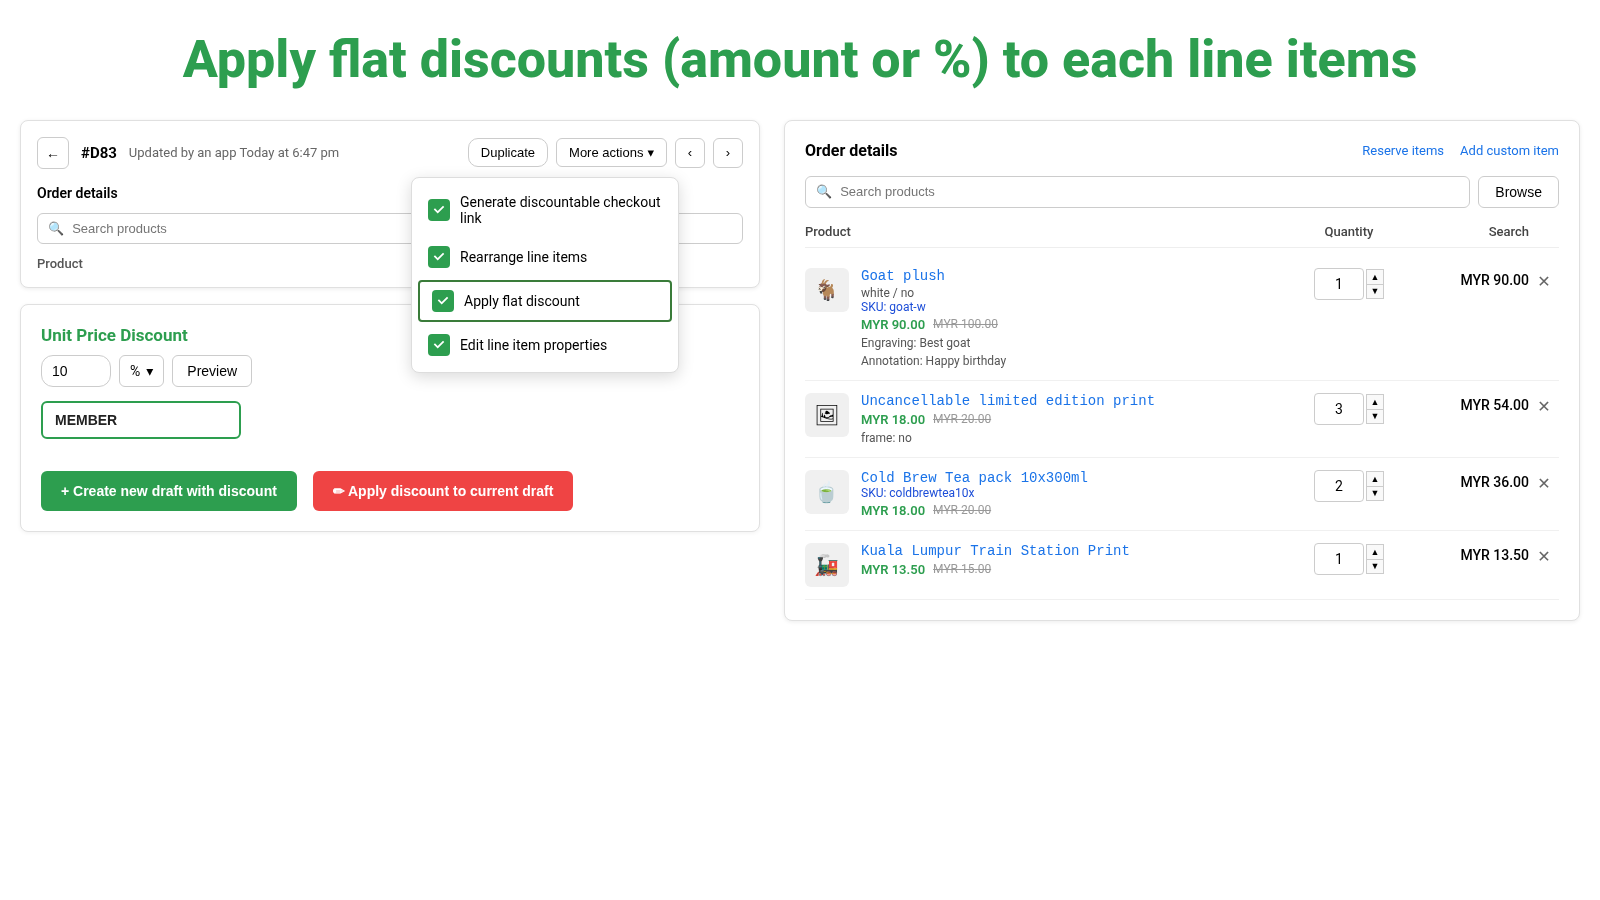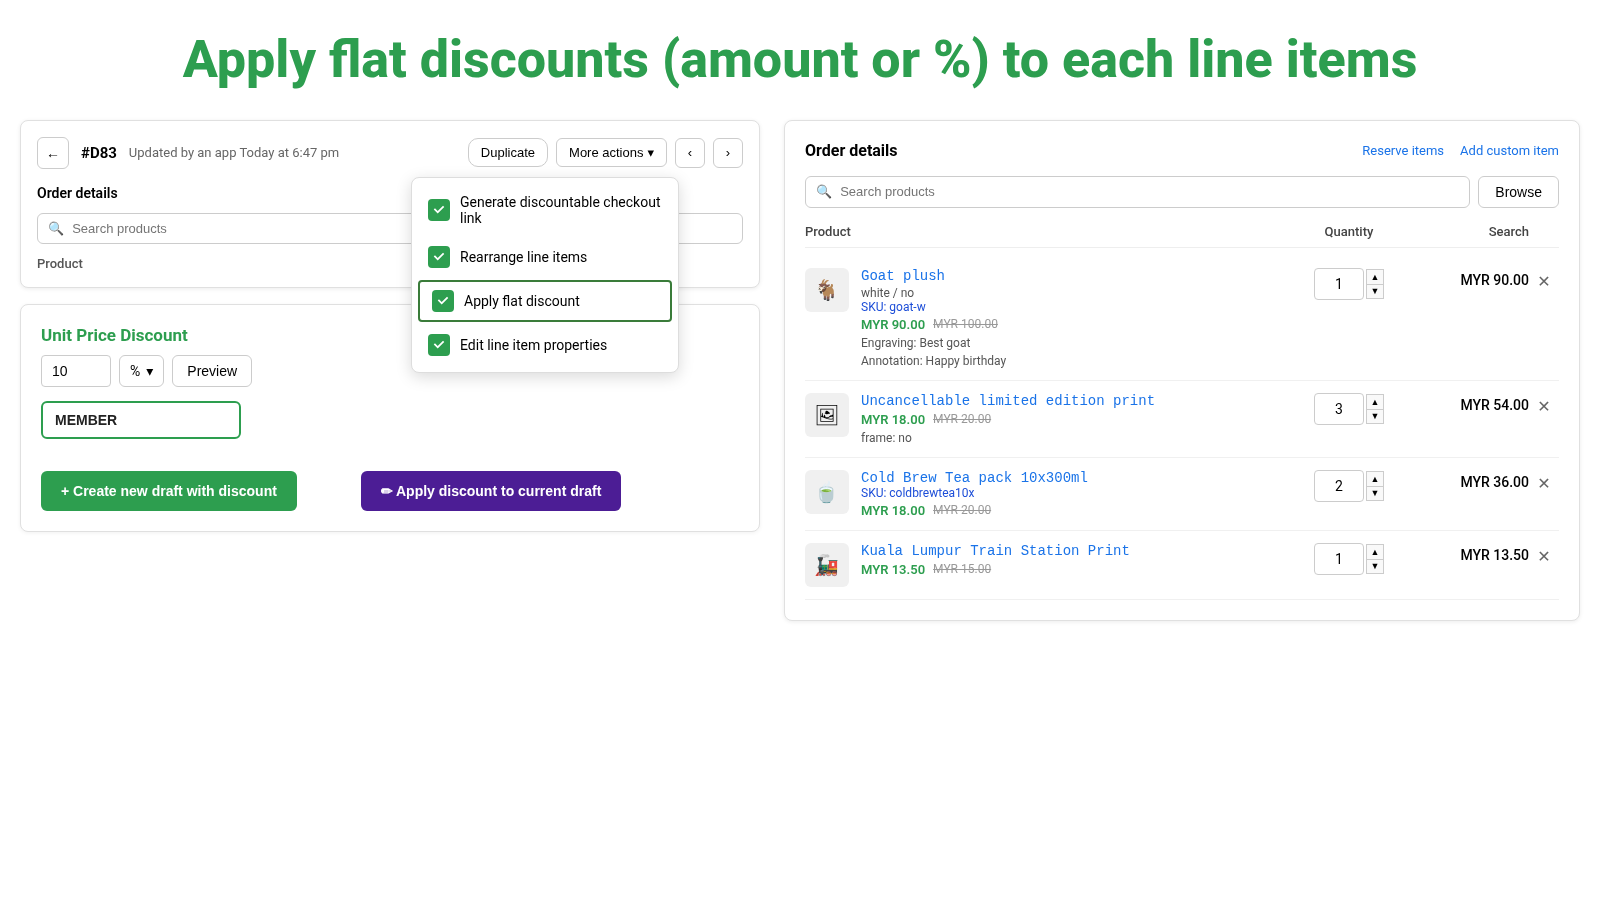--- a/index.html
+++ b/index.html
@@ -285,32 +285,31 @@
       padding: 12px 20px;
       font-size: 14px;
       font-weight: 600;
       cursor: pointer;
       display: flex;
       align-items: center;
       gap: 6px;
     }
 
     .btn-apply-discount {
-      background: #4c1d95;
+      background: #ef4444;
       color: #fff;
       border: none;
       border-radius: 6px;
       padding: 12px 20px;
       font-size: 14px;
       font-weight: 600;
       cursor: pointer;
       display: flex;
       align-items: center;
       gap: 6px;
-      margin-left: 48px;
     }
 
     
     .right-panel {
       flex: 1;
       border: 1px solid #e0e0e0;
       border-radius: 8px;
       background: #fff;
       padding: 20px;
       box-shadow: 0 1px 4px rgba(0,0,0,0.08);
@@ -562,21 +561,21 @@
               </svg>
       </div>
       <span>Edit line item properties</span>
     </div>
         </div>
     </div>
 
     <div class="discount-card">
       <div class="discount-title">Unit Price Discount</div>
       <div class="discount-inputs">
-        <input type="text" class="" style="border: 1px solid rgb(204, 204, 204); border-radius: 4px; padding: 7px 10px; width: 70px; font-size: 14px;" value="10">
+        <input type="text" class="" style="border: 1px solid rgb(204, 204, 204); border-radius: 12px; padding: 7px 10px; width: 70px; font-size: 14px;" value="10">
         <div class="select-wrap">
           <span>%</span>
           <span>▾</span>
         </div>
         <button class="btn-preview">Preview</button>
       </div>
       <div style="margin-bottom:16px;">
         <input type="text" class="discount-tag-input" value="MEMBER" style="">
       </div>
       <div class="discount-actions">

